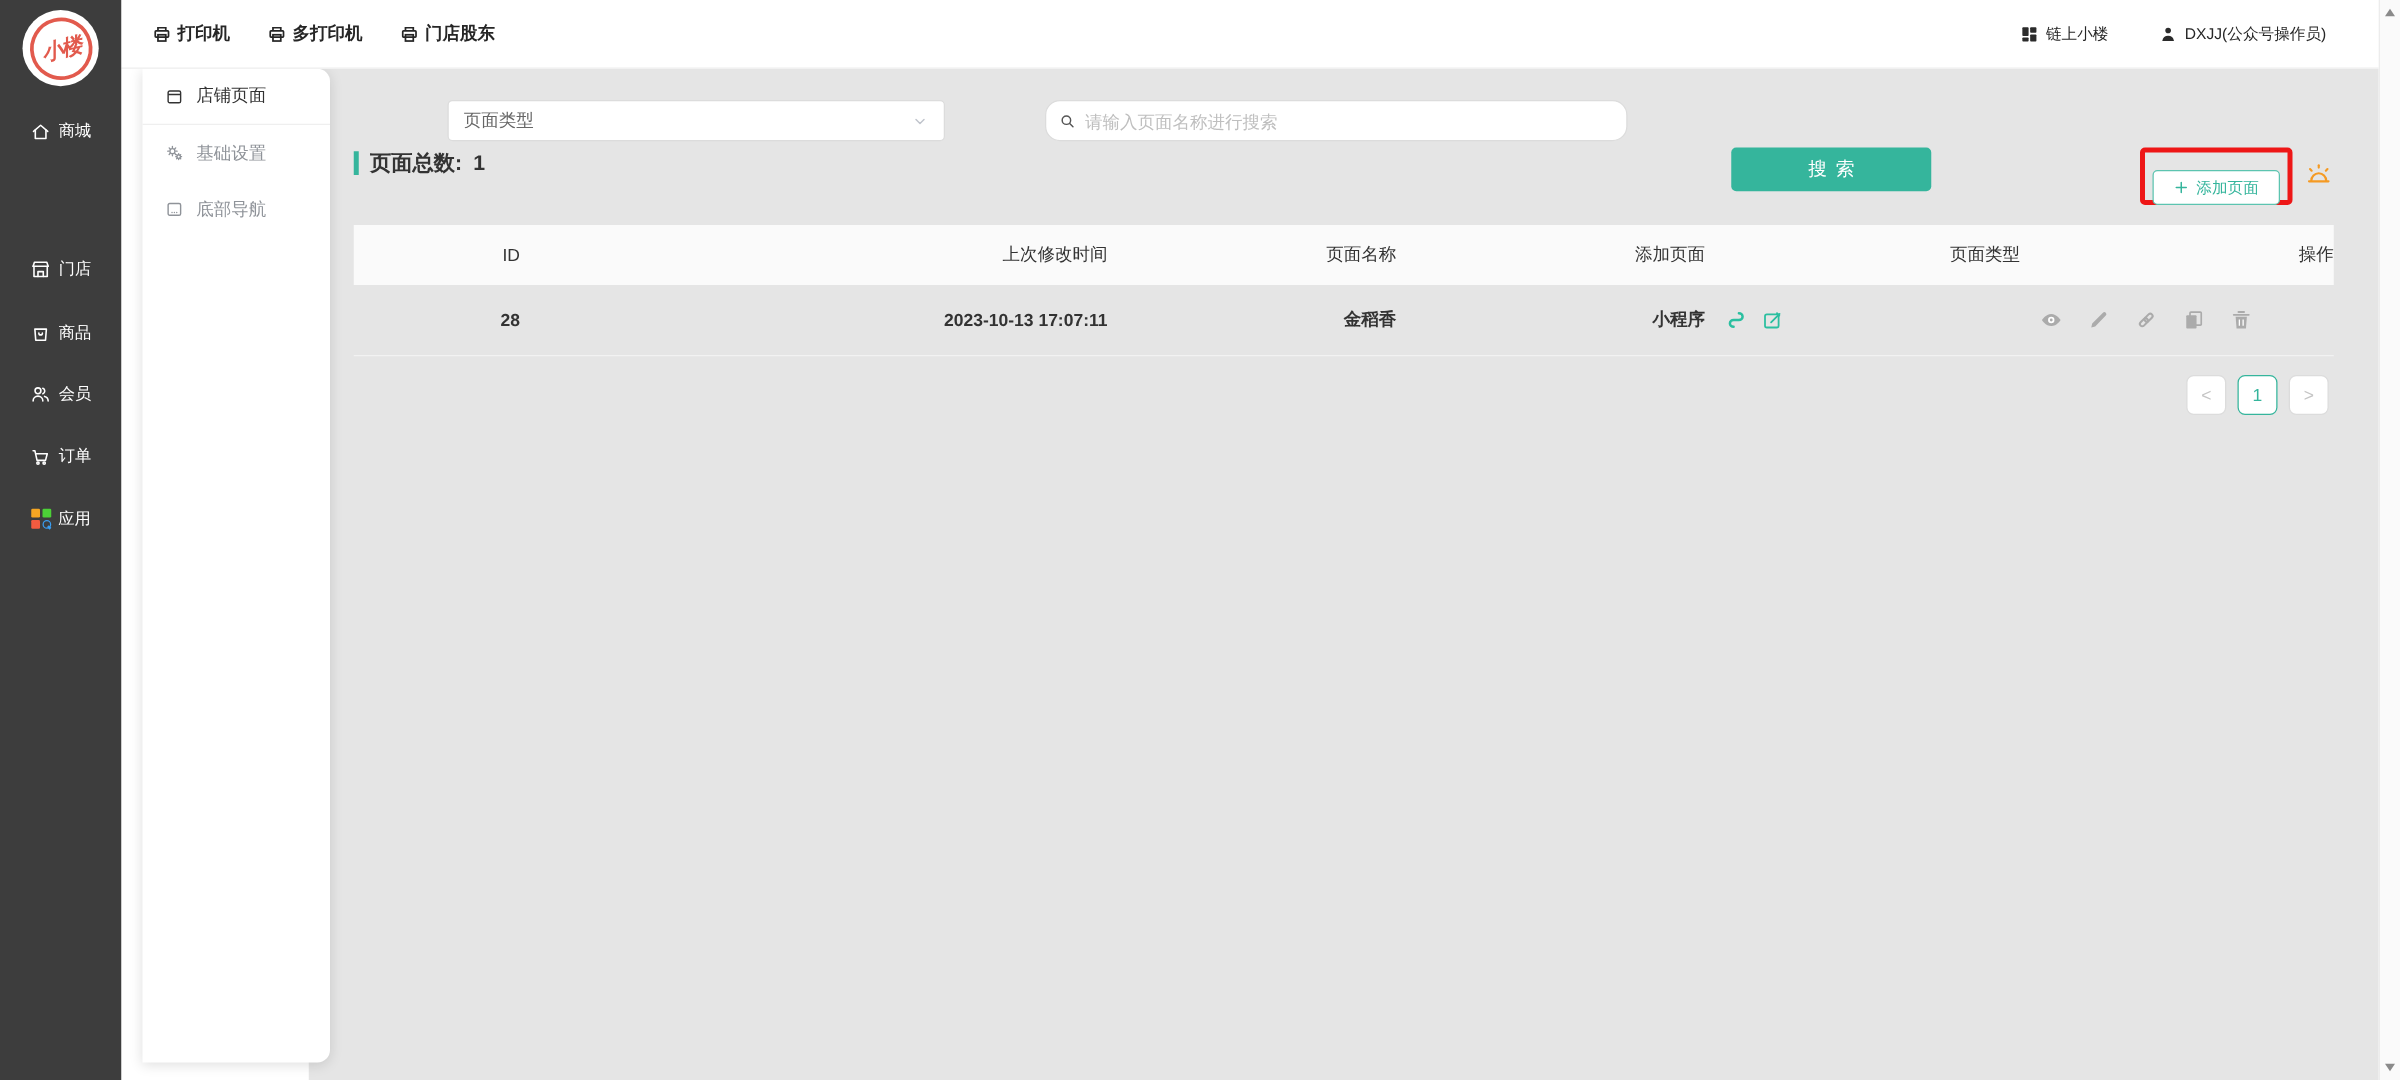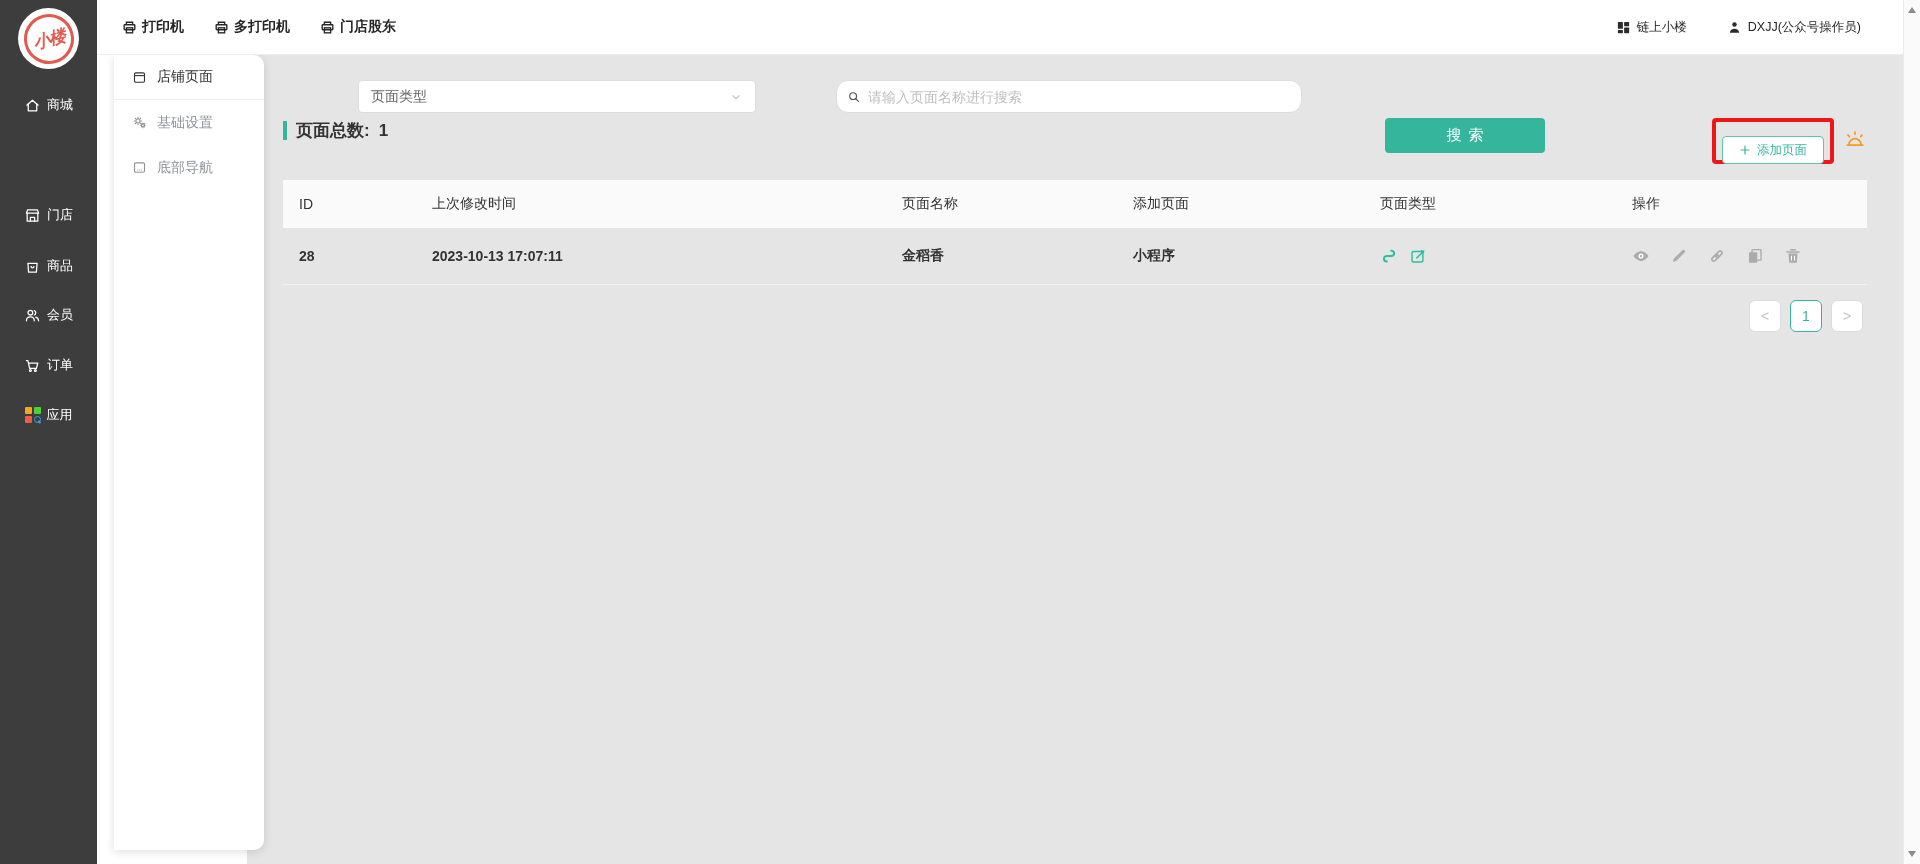--- a/index.html
+++ b/index.html
@@ -60,21 +60,21 @@
   .red-rect { position: absolute; left: 1465px; top: 63px; width: 122px; height: 46px; border: 4px solid #ee1616; border-radius: 4px; pointer-events: none; }
   .add-btn { position: absolute; left: 1475px; top: 81px; width: 102px; height: 28px; background: #fff; border: 1px solid #5cc4b0; border-radius: 4px; color: #35b59c; font-size: 12.5px; display: flex; align-items: center; justify-content: center; gap: 6px; cursor: pointer; }
   .add-btn .plus { width: 12px; height: 12px; }
   .alarm { position: absolute; left: 1597px; top: 74px; width: 22px; height: 22px; color: #f59a23; cursor: pointer; }
 
   
   .table { position: absolute; left: 36px; top: 125px; width: 1584px; }
   .thead, .trow { display: grid; grid-template-columns: 133px 470px 231px 247px 252px 1fr; align-items: center; }
   .thead { height: 48px; background: #fafafa; font-size: 14px; font-weight: 500; color: #333; }
   .trow { height: 57px; font-size: 14px; font-weight: bold; color: #333; border-bottom: 1px solid #f2f2f2; }
-  .cell { padding-left: 16px; }
+  .cell { padding-left: 16px; text-align: right; }
   .type-icons { display: flex; align-items: center; gap: 11px; color: #2bbfa0; }
   .type-icons svg { width: 18px; height: 18px; cursor: pointer; }
   .actions { display: flex; align-items: center; gap: 20px; color: #ababab; }
   .actions svg { width: 18px; height: 18px; cursor: pointer; }
 
   
   .pagination { position: absolute; left: 1502px; top: 245px; display: flex; gap: 9px; }
   .pg { width: 32px; height: 32px; border: 1px solid #dcdcdc; border-radius: 6px; background: #fff; display: flex; align-items: center; justify-content: center; font-size: 14px; color: #c4c4c4; cursor: pointer; }
   .pg.current { border-color: #35b59c; color: #35b59c; }
 

